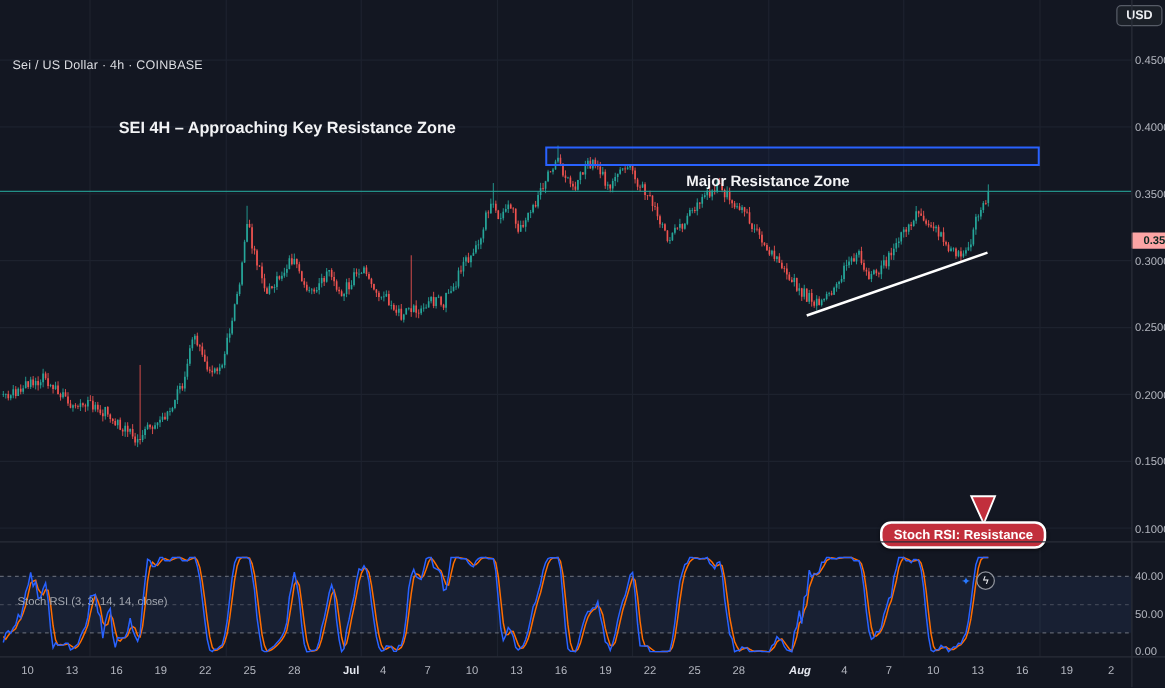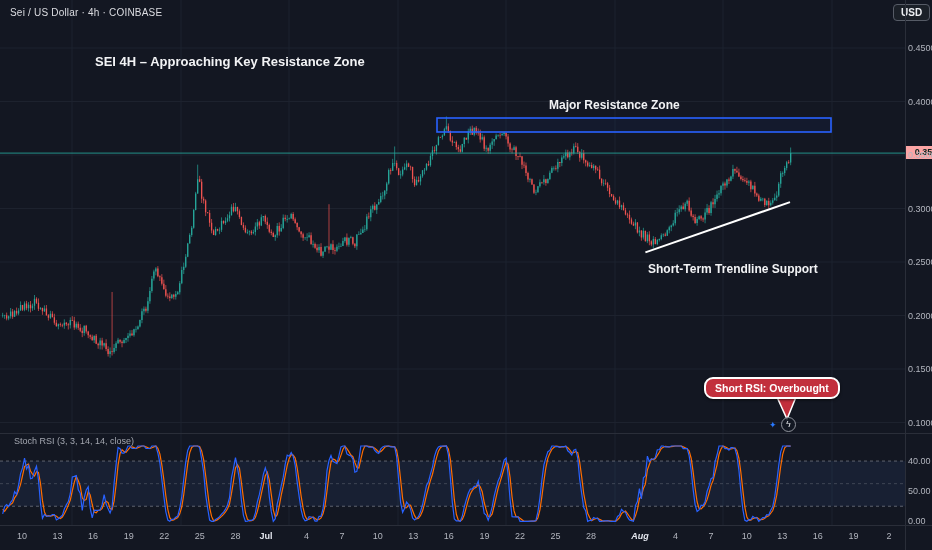--- a/index.html
+++ b/index.html
@@ -1,19 +1,19 @@
 <!DOCTYPE html>
 <html><head>
 <meta charset="utf-8">
 <style>
   html,body{margin:0;padding:0;background:#131722;width:932px;height:550px;overflow:hidden;
     font-family:"Liberation Sans","DejaVu Sans",sans-serif;}
   #app{position:relative;width:932px;height:550px;background:#131722;}
   svg{position:absolute;left:0;top:0;}
-  .ov{position:absolute;white-space:nowrap;}
+  .ov{position:absolute;white-space:nowrap;margin-top:40px;}
   .legend{left:10px;top:7px;font-size:10px;color:#dcdde2;letter-spacing:.2px;}
   .usd-btn{position:absolute;left:893px;top:4px;padding:2px 7px;background:#1b2028;border:1px solid #565b66;
     border-radius:4px;color:#eceef2;font-size:10px;font-weight:bold;font-family:inherit;cursor:pointer;}
   .title{left:95px;top:54px;font-size:13px;font-weight:bold;color:#f2f3f5;}
   .res-label{left:549px;top:98px;width:125px;text-align:left;font-size:12px;font-weight:bold;color:#f2f3f5;}
   .trend-label{left:648px;top:262px;width:168px;text-align:center;font-size:12px;font-weight:bold;color:#f2f3f5;}
   .callout{left:704px;top:377px;padding:3px 9px;background:#c22f3c;border:2px solid #fff;border-radius:9px;
     font-size:10.5px;font-weight:bold;color:#fff;box-shadow:0 1px 3px rgba(0,0,0,.6);}
   .flash-circle{left:781px;top:417px;width:13px;height:13px;border:1px solid #8f939c;border-radius:50%;
     background:rgba(19,23,34,.85);color:#e8e9ed;font-size:9px;line-height:13px;text-align:center;}
@@ -70,24 +70,23 @@
         <path d="M2.65,513.95L4.64,506.54L6.63,504.57L8.62,506.57L10.61,502.38L12.60,499.80L14.59,491.55L16.58,494.31L18.57,485.12L20.56,473.62L22.55,467.92L24.54,458.00L26.53,468.98L28.52,465.52L30.51,478.72L32.50,478.06L34.49,470.96L36.48,466.30L38.47,479.79L40.46,503.14L42.45,518.26L44.44,514.37L46.43,516.11L48.42,516.11L50.41,516.00L52.40,514.57L54.39,514.57L56.38,519.87L58.37,518.81L60.36,516.95L62.35,515.33L64.34,509.06L66.33,504.71L68.32,501.58L70.31,493.73L72.30,476.94L74.29,476.34L76.28,475.58L78.27,489.79L80.26,493.09L82.25,510.49L84.24,497.72L86.23,490.02L88.22,486.89L90.21,508.10L92.20,517.83L94.19,510.12L96.18,510.45L98.17,510.45L100.16,509.69L102.14,504.94L104.13,494.61L106.12,504.11L108.11,508.86L110.10,512.96L112.09,507.04L114.08,483.39L116.07,464.53L118.06,447.46L120.05,448.67L122.04,453.20L124.03,453.20L126.02,450.52L128.01,446.00L130.00,446.00L131.99,448.50L133.98,448.50L135.97,448.50L137.96,446.00L139.95,446.00L141.94,446.00L143.93,446.00L145.92,448.52L147.91,448.52L149.90,448.52L151.89,446.00L153.88,446.00L155.87,446.00L157.86,452.98L159.85,462.79L161.84,479.39L163.83,496.32L165.82,511.60L167.81,520.10L169.80,521.30L171.79,519.42L173.78,519.18L175.77,517.23L177.76,516.00L179.75,508.23L181.74,496.79L183.73,479.20L185.72,462.11L187.71,450.40L189.70,446.00L191.69,446.00L193.68,446.00L195.67,446.00L197.66,446.00L199.65,447.56L201.64,459.10L203.63,472.14L205.62,494.41L207.61,507.96L209.60,520.02L211.59,521.30L213.58,521.30L215.57,519.44L217.56,518.15L219.55,516.63L221.54,514.21L223.53,512.07L225.52,509.15L227.51,505.00L229.50,497.75L231.49,477.51L233.48,468.46L235.47,457.68L237.46,467.79L239.45,479.31L241.44,500.77L243.43,515.34L245.42,521.30L247.41,521.16L249.40,520.45L251.39,520.45L253.38,519.24L255.37,512.96L257.36,501.82L259.35,494.68L261.34,485.00L263.33,474.41L265.32,467.84L267.31,474.87L269.30,496.59L271.29,511.65L273.28,521.30L275.27,518.74L277.26,503.96L279.25,495.57L281.24,485.64L283.23,477.19L285.22,464.08L287.21,455.06L289.20,456.21L291.19,452.61L293.18,456.27L295.17,465.27L297.16,482.18L299.14,496.44L301.13,509.52L303.12,517.71L305.11,520.91L307.10,520.32L309.09,516.64L311.08,517.03L313.07,517.42L315.06,521.10L317.05,521.10L319.04,516.37L321.03,516.37L323.02,508.66L325.01,493.46L327.00,470.54L328.99,460.49L330.98,455.51L332.97,461.27L334.96,462.60L336.95,463.55L338.94,455.62L340.93,446.95L342.92,446.00L344.91,446.00L346.90,453.95L348.89,455.12L350.88,455.97L352.87,459.01L354.86,472.26L356.85,471.42L358.84,460.42L360.83,446.00L362.82,446.00L364.81,446.00L366.80,446.00L368.79,447.05L370.78,447.05L372.77,447.05L374.76,450.48L376.75,452.48L378.74,453.43L380.73,448.95L382.72,446.95L384.71,446.00L386.70,446.00L388.69,446.00L390.68,446.91L392.67,446.91L394.66,446.91L396.65,456.90L398.64,479.96L400.63,502.60L402.62,512.39L404.61,508.36L406.60,502.07L408.59,504.45L410.58,509.15L412.57,517.90L414.56,519.94L416.55,518.37L418.54,516.44L420.53,511.61L422.52,504.78L424.51,495.49L426.50,485.35L428.49,481.67L430.48,473.92L432.47,467.12L434.46,456.36L436.45,450.23L438.44,446.89L440.43,446.11L442.42,446.11L444.41,446.11L446.40,446.00L448.39,454.75L450.38,477.87L452.37,502.97L454.36,519.00L456.35,520.97L458.34,520.97L460.33,521.30L462.32,515.90L464.31,506.89L466.30,499.55L468.29,493.20L470.28,489.11L472.27,488.98L474.26,486.32L476.25,486.14L478.24,481.19L480.23,492.97L482.22,501.06L484.21,513.48L486.20,515.09L488.19,520.28L490.18,514.53L492.17,506.95L494.16,496.12L496.14,488.13L498.13,480.87L500.12,476.47L502.11,468.54L504.10,460.04L506.09,458.01L508.08,474.99L510.07,499.35L512.06,516.62L514.05,516.80L516.04,516.80L518.03,516.80L520.02,521.30L522.01,521.30L524.00,521.30L525.99,521.30L527.98,521.30L529.97,521.14L531.96,521.14L533.95,521.14L535.94,520.46L537.93,511.54L539.92,497.80L541.91,479.83L543.90,464.84L545.89,457.92L547.88,451.63L549.87,450.44L551.86,446.00L553.85,446.00L555.84,446.68L557.83,446.68L559.82,447.39L561.81,446.72L563.80,446.72L565.79,446.00L567.78,450.78L569.77,452.52L571.76,455.05L573.75,450.27L575.74,449.37L577.73,458.23L579.72,479.62L581.71,493.60L583.70,507.31L585.69,511.02L587.68,521.30L589.67,520.36L591.66,520.36L593.65,517.51L595.64,518.45L597.63,518.45L599.62,521.30L601.61,521.30L603.60,520.96L605.59,520.78L607.58,520.78L609.57,521.12L611.56,521.30L613.55,521.30L615.54,521.30L617.53,516.49L619.52,514.98L621.51,509.39L623.50,511.47L625.49,512.30L627.48,517.20L629.47,519.94L631.46,520.62L633.45,521.30L635.44,505.57L637.43,501.56L639.42,488.59L641.41,498.88L643.40,477.79L645.39,475.80L647.38,456.14L649.37,461.55L651.36,459.11L653.35,459.11L655.34,457.45L657.33,449.75L659.32,449.75L661.31,446.00L663.30,446.00L665.29,446.97L667.28,446.97L669.27,446.97L671.26,446.00L673.25,446.00L675.24,446.00L677.23,446.00L679.22,446.00L681.21,446.00L683.20,448.67L685.19,448.67L687.18,448.67L689.17,455.89L691.16,470.17L693.14,489.64L695.13,504.85L697.12,511.47L699.11,509.94L701.10,505.22L703.09,505.61L705.08,501.78L707.07,491.52L709.06,485.91L711.05,478.61L713.04,477.51L715.03,461.83L717.02,455.02L719.01,446.00L721.00,446.00L722.99,446.00L724.98,448.59L726.97,448.59L728.96,450.22L730.95,447.63L732.94,447.63L734.93,448.65L736.92,455.74L738.91,470.31L740.90,491.73L742.89,509.73L744.88,520.27L746.87,521.30L748.86,519.71L750.85,519.71L752.84,516.35L754.83,517.94L756.82,517.94L758.81,521.30L760.80,519.60L762.79,517.63L764.78,517.63L766.77,514.58L768.76,514.99L770.75,510.14L772.74,506.56L774.73,496.68L776.72,482.25L778.71,465.48L780.70,451.83L782.69,446.00L784.68,446.00L786.67,446.00L788.66,446.07L790.65,446.07" fill="none" stroke="#2962ff" stroke-width="1.2"></path>
       </g>
       <polygon points="777,397 796,397 787,419" fill="#c22f3c" stroke="#ffffff" stroke-width="1.5"></polygon>
     </svg>
 
   <div class="ov legend">Sei / US Dollar · 4h · COINBASE</div>
   <button class="usd-btn">USD</button>
 
   <div class="ov title">SEI 4H – Approaching Key Resistance Zone</div>
   <div class="ov res-label">Major Resistance Zone</div>
-  <div class="ov trend-label">Short-Term Trendline Support</div>
 
   <div class="ov callout">
-    <span>Short RSI: Overbought</span>
+    <span>Stoch RSI: Resistance</span>
   </div>
   <div class="ov flash-circle">ϟ</div>
   <div class="ov plus-marker">✦</div>
 
   <div class="ov ind-legend">Stoch RSI (3, 3, 14, 14, close)</div>
   <div class="ov price-badge">0.3518</div>
 
   <div id="price-axis">
       <div class="ax-label" style="left: 908px; top: 43px;">0.4500</div>
       <div class="ax-label" style="left: 908px; top: 96.5px;">0.4000</div>
@@ -104,21 +103,21 @@
       <div class="ax-label" style="left: 908px; top: 516.3px;">0.00</div>
     </div>
   <div id="time-axis">
       <div class="t-label" style="left: 22px;">10</div>
       <div class="t-label" style="left: 57.57px;">13</div>
       <div class="t-label" style="left: 93.14px;">16</div>
       <div class="t-label" style="left: 128.71px;">19</div>
       <div class="t-label" style="left: 164.28px;">22</div>
       <div class="t-label" style="left: 199.85px;">25</div>
       <div class="t-label" style="left: 235.42px;">28</div>
-      <div class="t-label t-month" style="left: 266px;">Jul</div>
+      <div class="t-label t-month" style="left: 281px;">Jul</div>
       <div class="t-label" style="left: 306.56px;">4</div>
       <div class="t-label" style="left: 342.13px;">7</div>
       <div class="t-label" style="left: 377.7px;">10</div>
       <div class="t-label" style="left: 413.27px;">13</div>
       <div class="t-label" style="left: 448.84px;">16</div>
       <div class="t-label" style="left: 484.41px;">19</div>
       <div class="t-label" style="left: 519.98px;">22</div>
       <div class="t-label" style="left: 555.55px;">25</div>
       <div class="t-label" style="left: 591.12px;">28</div>
       <div class="t-label t-month" style="left: 639.99px; font-style: italic;">Aug</div>

